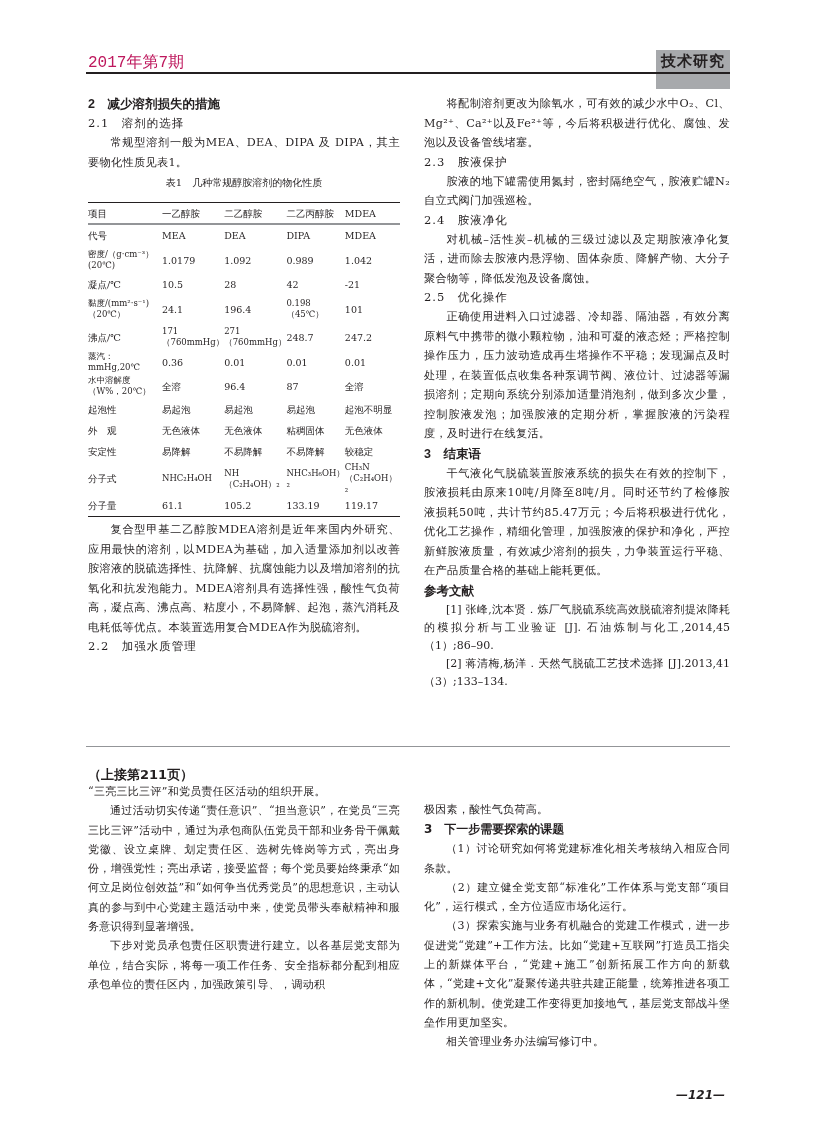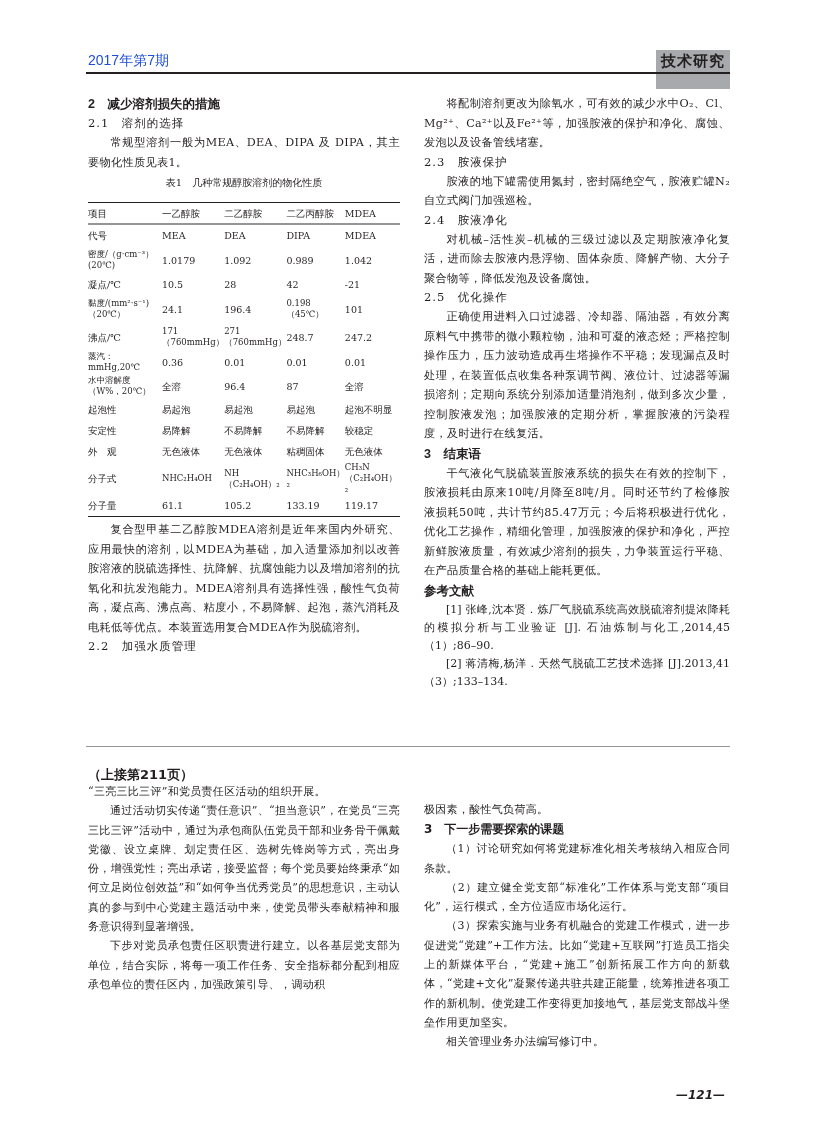--- a/index.html
+++ b/index.html
@@ -1,19 +1,19 @@
 <!DOCTYPE html>
 <html><head>
 <meta charset="utf-8">
 <style>
   html, body { margin: 0; padding: 0; background: #ffffff; }
   body { width: 816px; height: 1145px; position: relative; overflow: hidden;
          font-family: "DejaVu Serif", "Liberation Serif", serif; color: #231f20; }
   .abs { position: absolute; }
-  .header-left { left: 88px; top: 52px; font-family: Liberation Sans, sans-serif; font-size: 14px; color: #1d4ed8; }
+  .header-left { left: 88px; top: 52px; font-family: Liberation Mono, monospace; font-size: 16px; color: #be185d; }
   .header-badge { left: 656px; top: 50px; width: 74px; height: 39px; background: #a7a9ac;
                   font-family: "DejaVu Sans", "Liberation Sans", sans-serif; font-size: 15px; font-weight: bold;
                   text-align: center; line-height: 22px; color: #231f20; letter-spacing: 1px; }
   .header-rule { left: 86px; top: 72px; width: 644px; height: 2px; background: #231f20; }
 
   .col { position: absolute; font-size: 11.2px; line-height: 19.5px; }
   .col-left { left: 88px; top: 94px; width: 312px; }
   .col-right { left: 424px; top: 94px; width: 306px; }
   .h1 { font-family: Liberation Sans, sans-serif; font-weight: bold; font-size: 12.5px; line-height: 20px; }
   .h2 { font-size: 11.5px; line-height: 19px; letter-spacing: 1px; }
@@ -111,32 +111,32 @@
       <td class="c4">全溶</td>
     </tr>
     <tr>
       <td class="c0">起泡性</td>
       <td class="c1">易起泡</td>
       <td class="c2">易起泡</td>
       <td class="c3">易起泡</td>
       <td class="c4">起泡不明显</td>
     </tr>
     <tr>
+      <td class="c0">外　观</td>
+      <td class="c1">无色液体</td>
+      <td class="c2">无色液体</td>
+      <td class="c3">粘稠固体</td>
+      <td class="c4">无色液体</td>
+    </tr>
+    <tr>
       <td class="c0">安定性</td>
       <td class="c1">易降解</td>
       <td class="c2">不易降解</td>
       <td class="c3">不易降解</td>
       <td class="c4">较稳定</td>
-    </tr>
-    <tr>
-      <td class="c0">外　观</td>
-      <td class="c1">无色液体</td>
-      <td class="c2">无色液体</td>
-      <td class="c3">粘稠固体</td>
-      <td class="c4">无色液体</td>
     </tr>
     <tr>
       <td class="c0">分子式</td>
       <td class="c1 small">NHC₂H₄OH</td>
       <td class="c2 small">NH（C₂H₄OH）₂</td>
       <td class="c3 small">NHC₃H₆OH）₂</td>
       <td class="c4 small">CH₃N（C₂H₄OH）₂</td>
     </tr>
     <tr class="last">
       <td class="c0">分子量</td>
@@ -145,21 +145,21 @@
       <td class="c3">133.19</td>
       <td class="c4">119.17</td>
     </tr>
   </tbody>
     </table>
   <div class="p" style="margin-top:3px">复合型甲基二乙醇胺MDEA溶剂是近年来国内外研究、应用最快的溶剂，以MDEA为基础，加入适量添加剂以改善胺溶液的脱硫选择性、抗降解、抗腐蚀能力以及增加溶剂的抗氧化和抗发泡能力。MDEA溶剂具有选择性强，酸性气负荷高，凝点高、沸点高、粘度小，不易降解、起泡，蒸汽消耗及电耗低等优点。本装置选用复合MDEA作为脱硫溶剂。</div>
   <div class="h2">2.2　加强水质管理</div>
 </div>
 
 <div class="col col-right">
-  <div class="p">将配制溶剂更改为除氧水，可有效的减少水中O₂、Cl、Mg²⁺、Ca²⁺以及Fe²⁺等，加强胺液的保护和净化、腐蚀、发泡以及设备管线堵塞。</div>
+  <div class="p">将配制溶剂更改为除氧水，可有效的减少水中O₂、Cl、Mg²⁺、Ca²⁺以及Fe²⁺等，今后将积极进行优化、腐蚀、发泡以及设备管线堵塞。</div>
   <div class="h2">2.3　胺液保护</div>
   <div class="p">胺液的地下罐需使用氮封，密封隔绝空气，胺液贮罐N₂自立式阀门加强巡检。</div>
   <div class="h2">2.4　胺液净化</div>
   <div class="p">对机械–活性炭–机械的三级过滤以及定期胺液净化复活，进而除去胺液内悬浮物、固体杂质、降解产物、大分子聚合物等，降低发泡及设备腐蚀。</div>
   <div class="h2">2.5　优化操作</div>
   <div class="p">正确使用进料入口过滤器、冷却器、隔油器，有效分离原料气中携带的微小颗粒物，油和可凝的液态烃；严格控制操作压力，压力波动造成再生塔操作不平稳；发现漏点及时处理，在装置低点收集各种泵调节阀、液位计、过滤器等漏损溶剂；定期向系统分别添加适量消泡剂，做到多次少量，控制胺液发泡；加强胺液的定期分析，掌握胺液的污染程度，及时进行在线复活。</div>
   <div class="h1">3　结束语</div>
   <div class="p">干气液化气脱硫装置胺液系统的损失在有效的控制下，胺液损耗由原来10吨/月降至8吨/月。同时还节约了检修胺液损耗50吨，共计节约85.47万元；今后将积极进行优化，优化工艺操作，精细化管理，加强胺液的保护和净化，严控新鲜胺液质量，有效减少溶剂的损失，力争装置运行平稳、在产品质量合格的基础上能耗更低。</div>
   <div class="h1">参考文献</div>
   <div class="ref">[1] 张峰,沈本贤．炼厂气脱硫系统高效脱硫溶剂提浓降耗的模拟分析与工业验证 [J]. 石油炼制与化工,2014,45（1）;86–90.</div>

